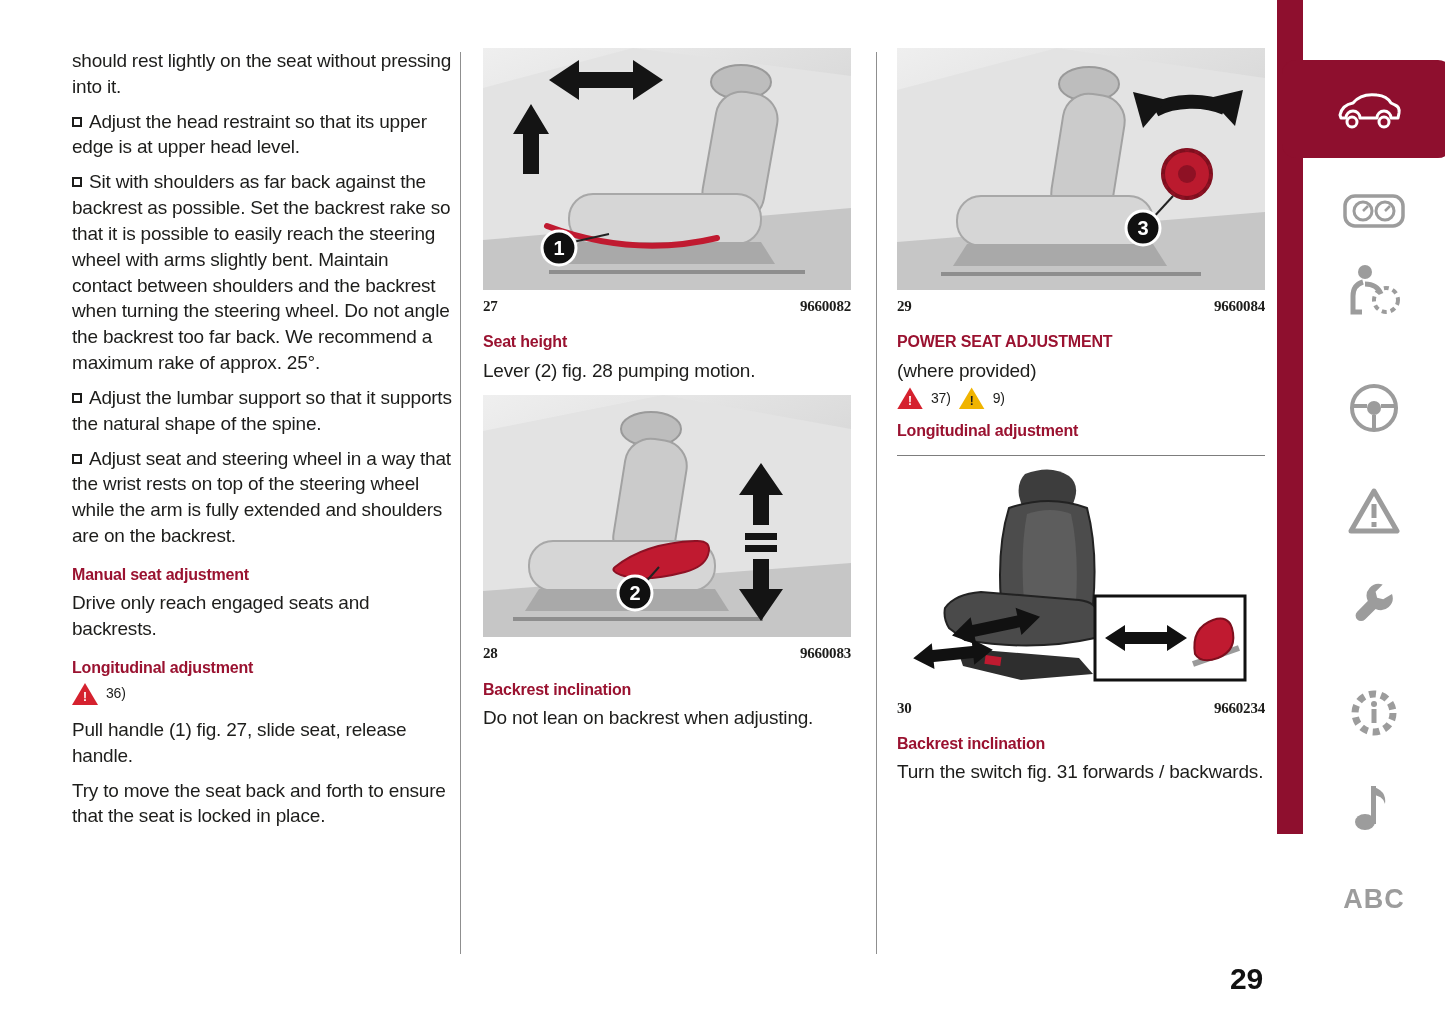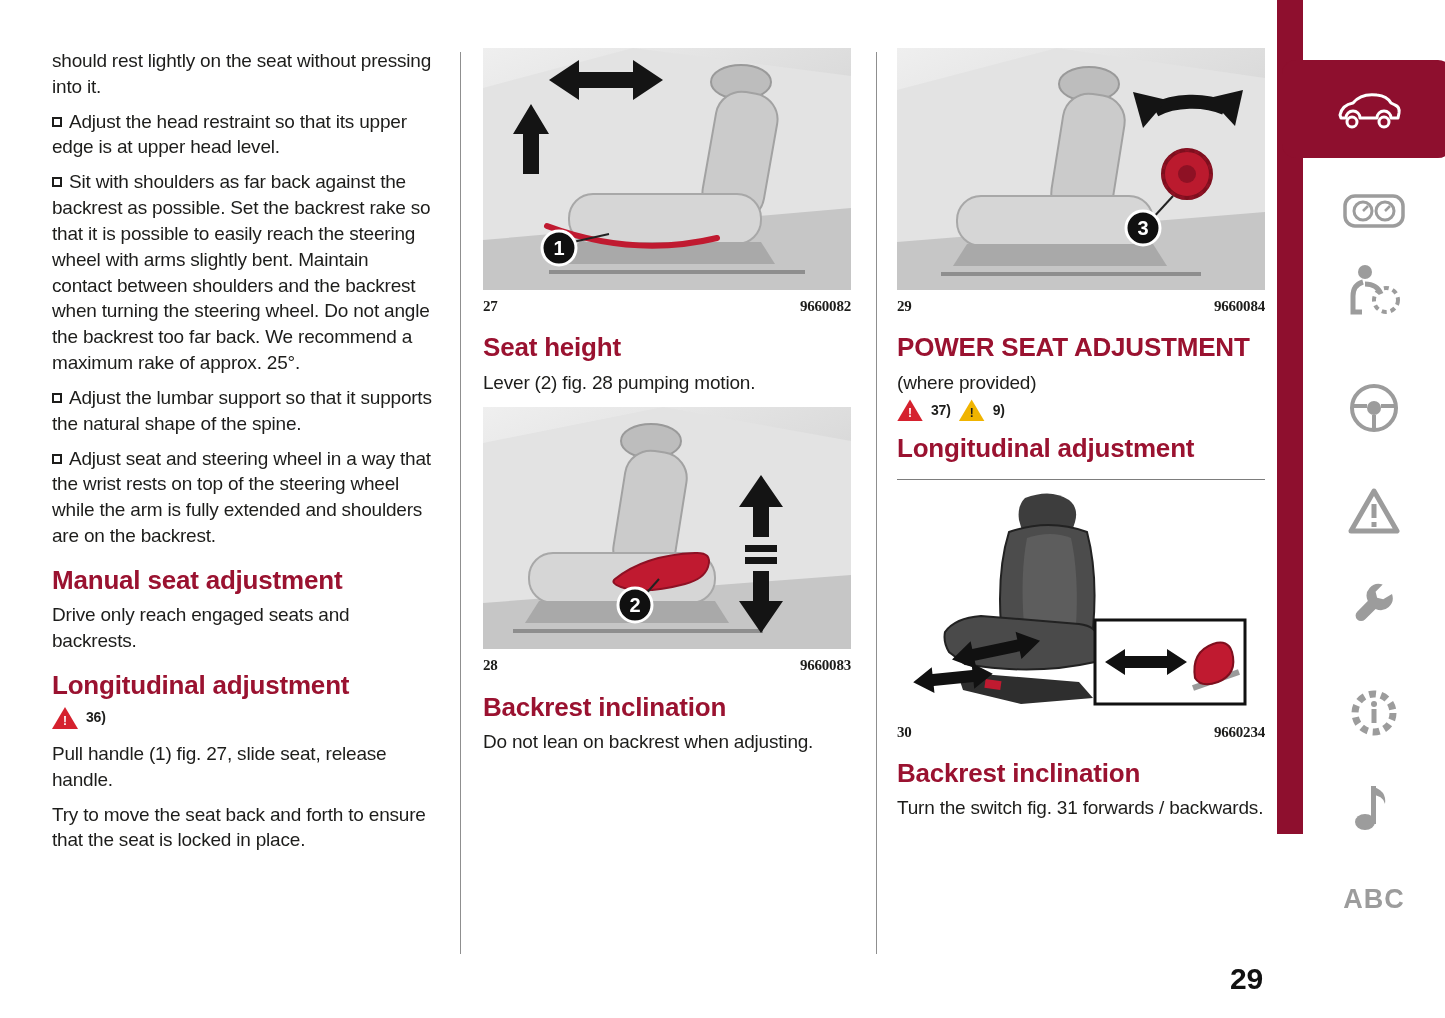--- a/index.html
+++ b/index.html
@@ -8,50 +8,50 @@
     position:relative;
     background:#ffffff;
     font-family:"Liberation Sans", sans-serif;
     color:var(--text,#1d1d1b);
     overflow:hidden;
     letter-spacing:-0.2px;
   }
 
   
   .col { position:absolute; top:48px; font-size:19px; line-height:1.36; }
-  .col1 { left:52px;  width:380px; }
+  .col1 { left:72px;  width:380px; }
   .col2 { left:483px; width:368px; }
   .col3 { left:897px; width:368px; }
   .vline { position:absolute; top:52px; height:902px; width:1px; background:#8f8f8f; }
   .vline1 { left:460px; }
   .vline2 { left:876px; }
 
   .col p { margin:0 0 9px 0; }
   .b-item { margin:0 0 4px 0; }
   .sq {
     display:inline-block; width:10px; height:10px;
     border:2px solid #1d1d1b; margin-right:7px;
     transform:translateY(-1px);
   }
   h3 {
-    font-size:26px; font-weight:700; color:var(--accent,#9a1230);
+    font-size:16px; font-weight:700; color:var(--accent,#9a1230);
     margin:16px 0 6px 0; line-height:1.2;
   }
 
   .warn-row { display:flex; align-items:center; gap:8px; margin:4px 0 12px 0; }
   .warn {
     display:inline-flex; align-items:flex-end; justify-content:center;
     width:26px; height:22px;
     clip-path:polygon(50% 0, 100% 100%, 0 100%);
     font-weight:700; font-size:12px; line-height:1;
     padding-bottom:2px;
   }
   .warn.red    { background:var(--warning_red,#d5212e); color:#fff; }
   .warn.yellow { background:var(--warning_yellow,#f0b400); color:#1d1d1b; }
-  .warn-label  { font-weight:700; font-size:14px; }
+  .warn-label  { font-weight:400; font-size:14px; }
 
   
   figure { margin:0 0 4px 0; }
   .fig-art { width:100%; overflow:hidden; }
   .art-gray { background:linear-gradient(155deg,#efefef 0%,#dcdcdc 45%,#c0c0c0 100%); }
   .art-white { background:#ffffff; }
   .fig-art svg { display:block; width:100%; height:100%; }
   .h242 { height:242px; } .h236 { height:236px; }
   .fig-cap {
     display:flex; justify-content:space-between; align-items:baseline;

